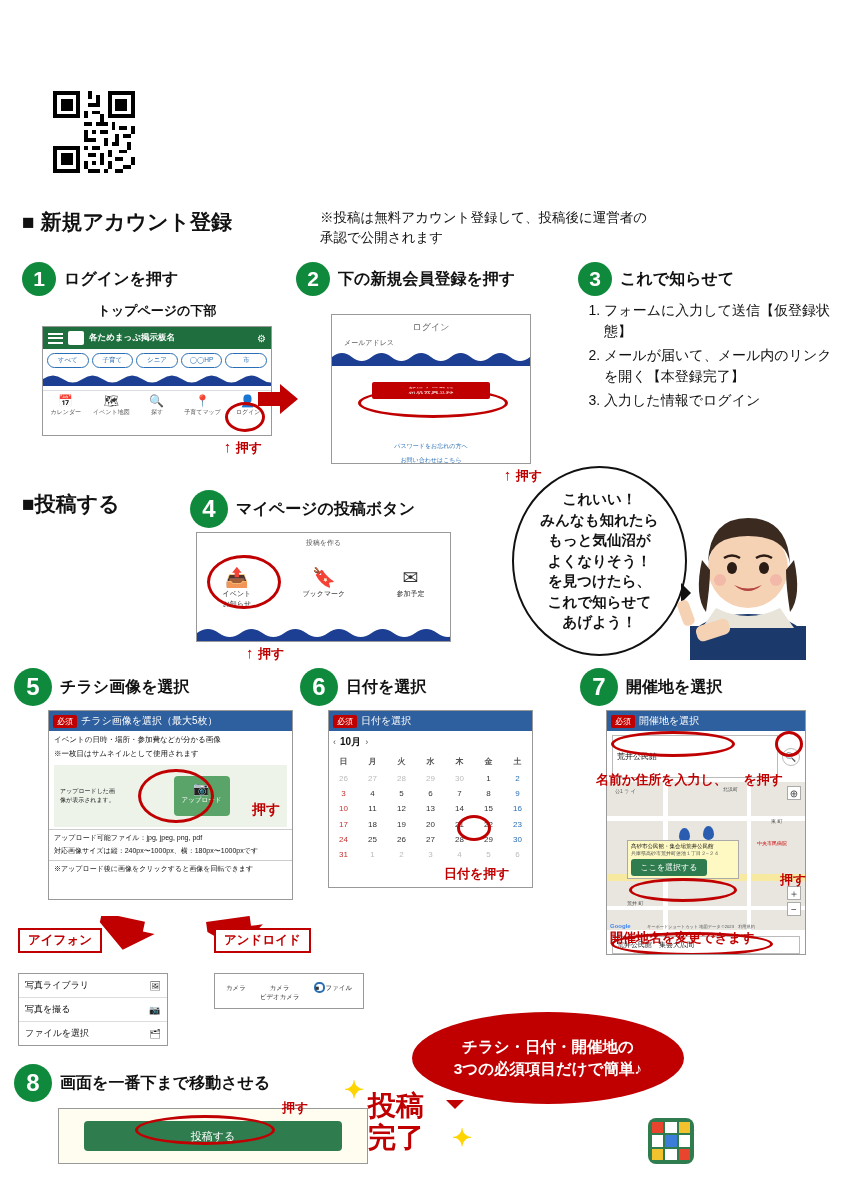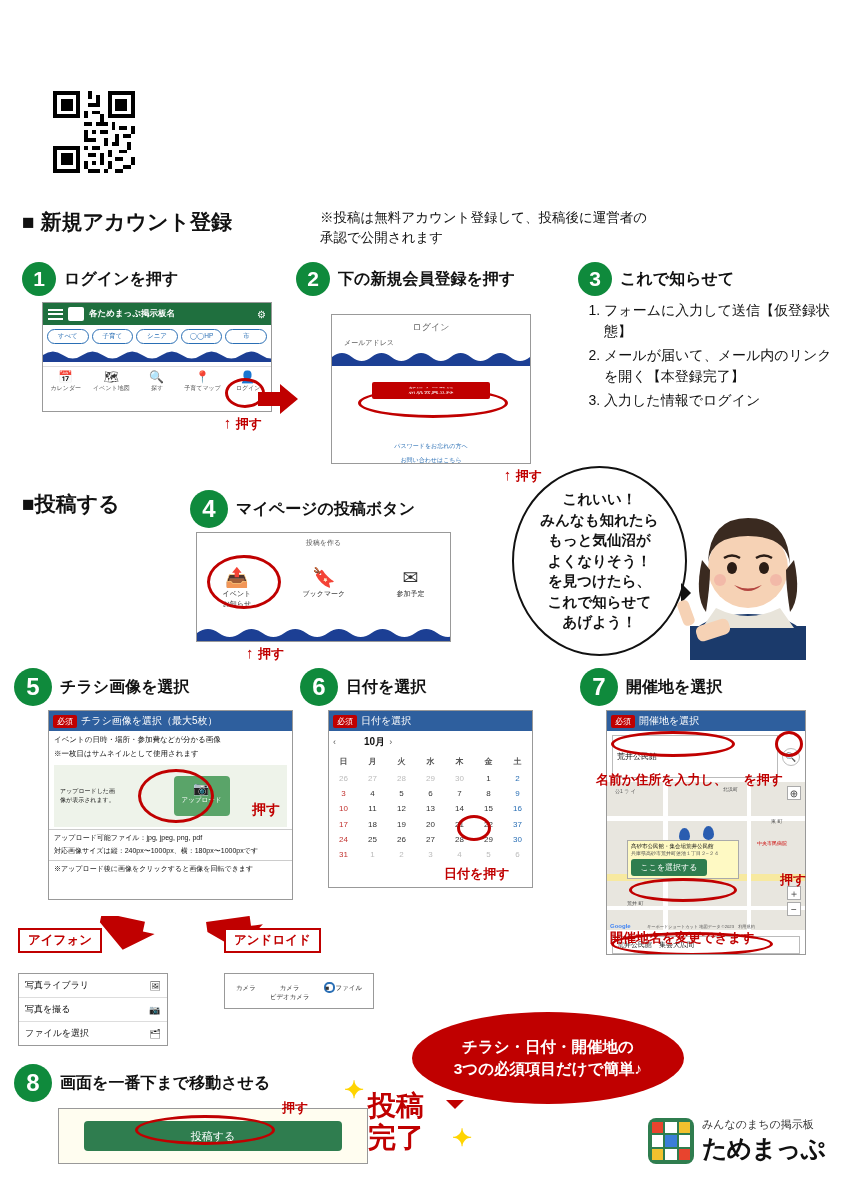--- a/index.html
+++ b/index.html
@@ -131,21 +131,21 @@
   .mock7 { width:200px; height:245px; margin:4px 0 0 26px; }
   .map { position:relative; height:148px; background:#e8e6df; overflow:hidden; }
   .road { position:absolute; background:#fff; }
   .road.y { background:#f7e9a0; }
   .pin { position:absolute; width:11px; height:14px; background:#2a5db0; border-radius:50% 50% 50% 50%/60% 60% 40% 40%; }
   .mapbtn { position:absolute; right:4px; width:14px; height:14px; background:#fff; border:1px solid #aaa; font-size:10px; text-align:center; line-height:13px; color:#444; }
   .greenbtn { background:#2f7d4f; color:#fff; font-size:8px; text-align:center; padding:3px 0; width:76px; border-radius:3px; }
 
   
   #ios { position:absolute; left:18px; top:928px; width:160px; }
-  #android { position:absolute; left:224px; top:928px; width:150px; }
+  #android { position:absolute; left:214px; top:928px; width:150px; }
   .tagbox { border:2px solid #c00000; color:#c00000; font-weight:bold; font-size:12.5px; padding:2px 8px; display:inline-block; background:#fff; }
   .sheet { border:1px solid #999; width:150px; margin-top:20px; background:#fff; }
   .sheet .row { display:flex; justify-content:space-between; align-items:center; font-size:9px; padding:5px 6px; border-bottom:1px solid #ddd; }
   .sheet .row:last-child { border-bottom:none; }
   .androidbox { border:1px solid #999; width:150px; margin-top:20px; background:#fff; display:flex; justify-content:space-around; padding:10px 4px 6px; }
   .ab { text-align:center; font-size:6.5px; color:#333; }
   .ab .d { width:26px; height:26px; border-radius:50%; background:#14306b; margin:0 auto 3px; }
   .ab .d.sq { border-radius:5px; background:#fff; border:2px solid #2a6fb5; }
 
   
@@ -241,20 +241,21 @@
   </div>
 
   <div class="sec-title" id="s1title">■ 新規アカウント登録</div>
   <div class="note" id="s1note">※投稿は無料アカウント登録して、投稿後に運営者の承認で公開されます</div>
 
   <div id="step1">
     <div class="step-head">
       <div class="num">1</div>
       <div class="step-label">ログインを押す</div>
     </div>
+    <div class="cap" style="margin-top:6px;">トップページの下部</div>
     <div class="mock mock1">
       <div class="bar-top">
         <span class="hamb">
             <i></i>
             <i></i>
             <i></i>
           </span>
         <span class="minilogo"></span>
         <span class="t">各ためまっぷ掲示板名</span>
         <span style="margin-left:auto;color:#fff;font-size:10px;">⚙</span>
@@ -412,21 +413,21 @@
       <div class="num big">6</div>
       <div class="step-label">日付を選択</div>
     </div>
     <div class="mock mock6">
       <div class="bluebar">
         <span class="req">必須</span>
         <span>日付を選択</span>
       </div>
       <div class="cal-head">
         <span style="font-size:9px;color:#555;">‹</span>
-        <span style="font-size:10px;font-weight:bold;margin-left:24px;">10月</span>
+        <span style="font-size:10px;font-weight:bold;">10月</span>
         <span style="font-size:9px;color:#555;">›</span>
       </div>
       <div style="position:relative;">
         <table class="calgrid">
           <tbody>
               <tr>
             <th>日</th>
             <th>月</th>
             <th>火</th>
             <th>水</th>
@@ -461,21 +462,21 @@
             <td>15</td>
             <td class="sat">16</td>
           </tr>
           <tr>
             <td class="sun">17</td>
             <td>18</td>
             <td>19</td>
             <td>20</td>
             <td>21</td>
             <td>22</td>
-            <td class="sat">37</td>
+            <td class="sat">23</td>
           </tr>
           <tr>
             <td class="sun">24</td>
             <td>25</td>
             <td>26</td>
             <td>27</td>
             <td>28</td>
             <td>29</td>
             <td class="sat">30</td>
           </tr>
@@ -621,19 +622,15 @@
       <i style="background:#e8442e"></i>
         <i style="background:#fff"></i>
         <i style="background:#f2c12e"></i>
       <i style="background:#fff"></i>
         <i style="background:#3b7dd8"></i>
         <i style="background:#fff"></i>
       <i style="background:#f2c12e"></i>
         <i style="background:#fff"></i>
         <i style="background:#e8442e"></i>
     </div>
-    <div>
-      <div class="logo-t1">みんなのまちの掲示板</div>
-      <div class="logo-t2">ためまっぷ</div>
-    </div>
   </div>
 
 </div>
 
 </body></html>

